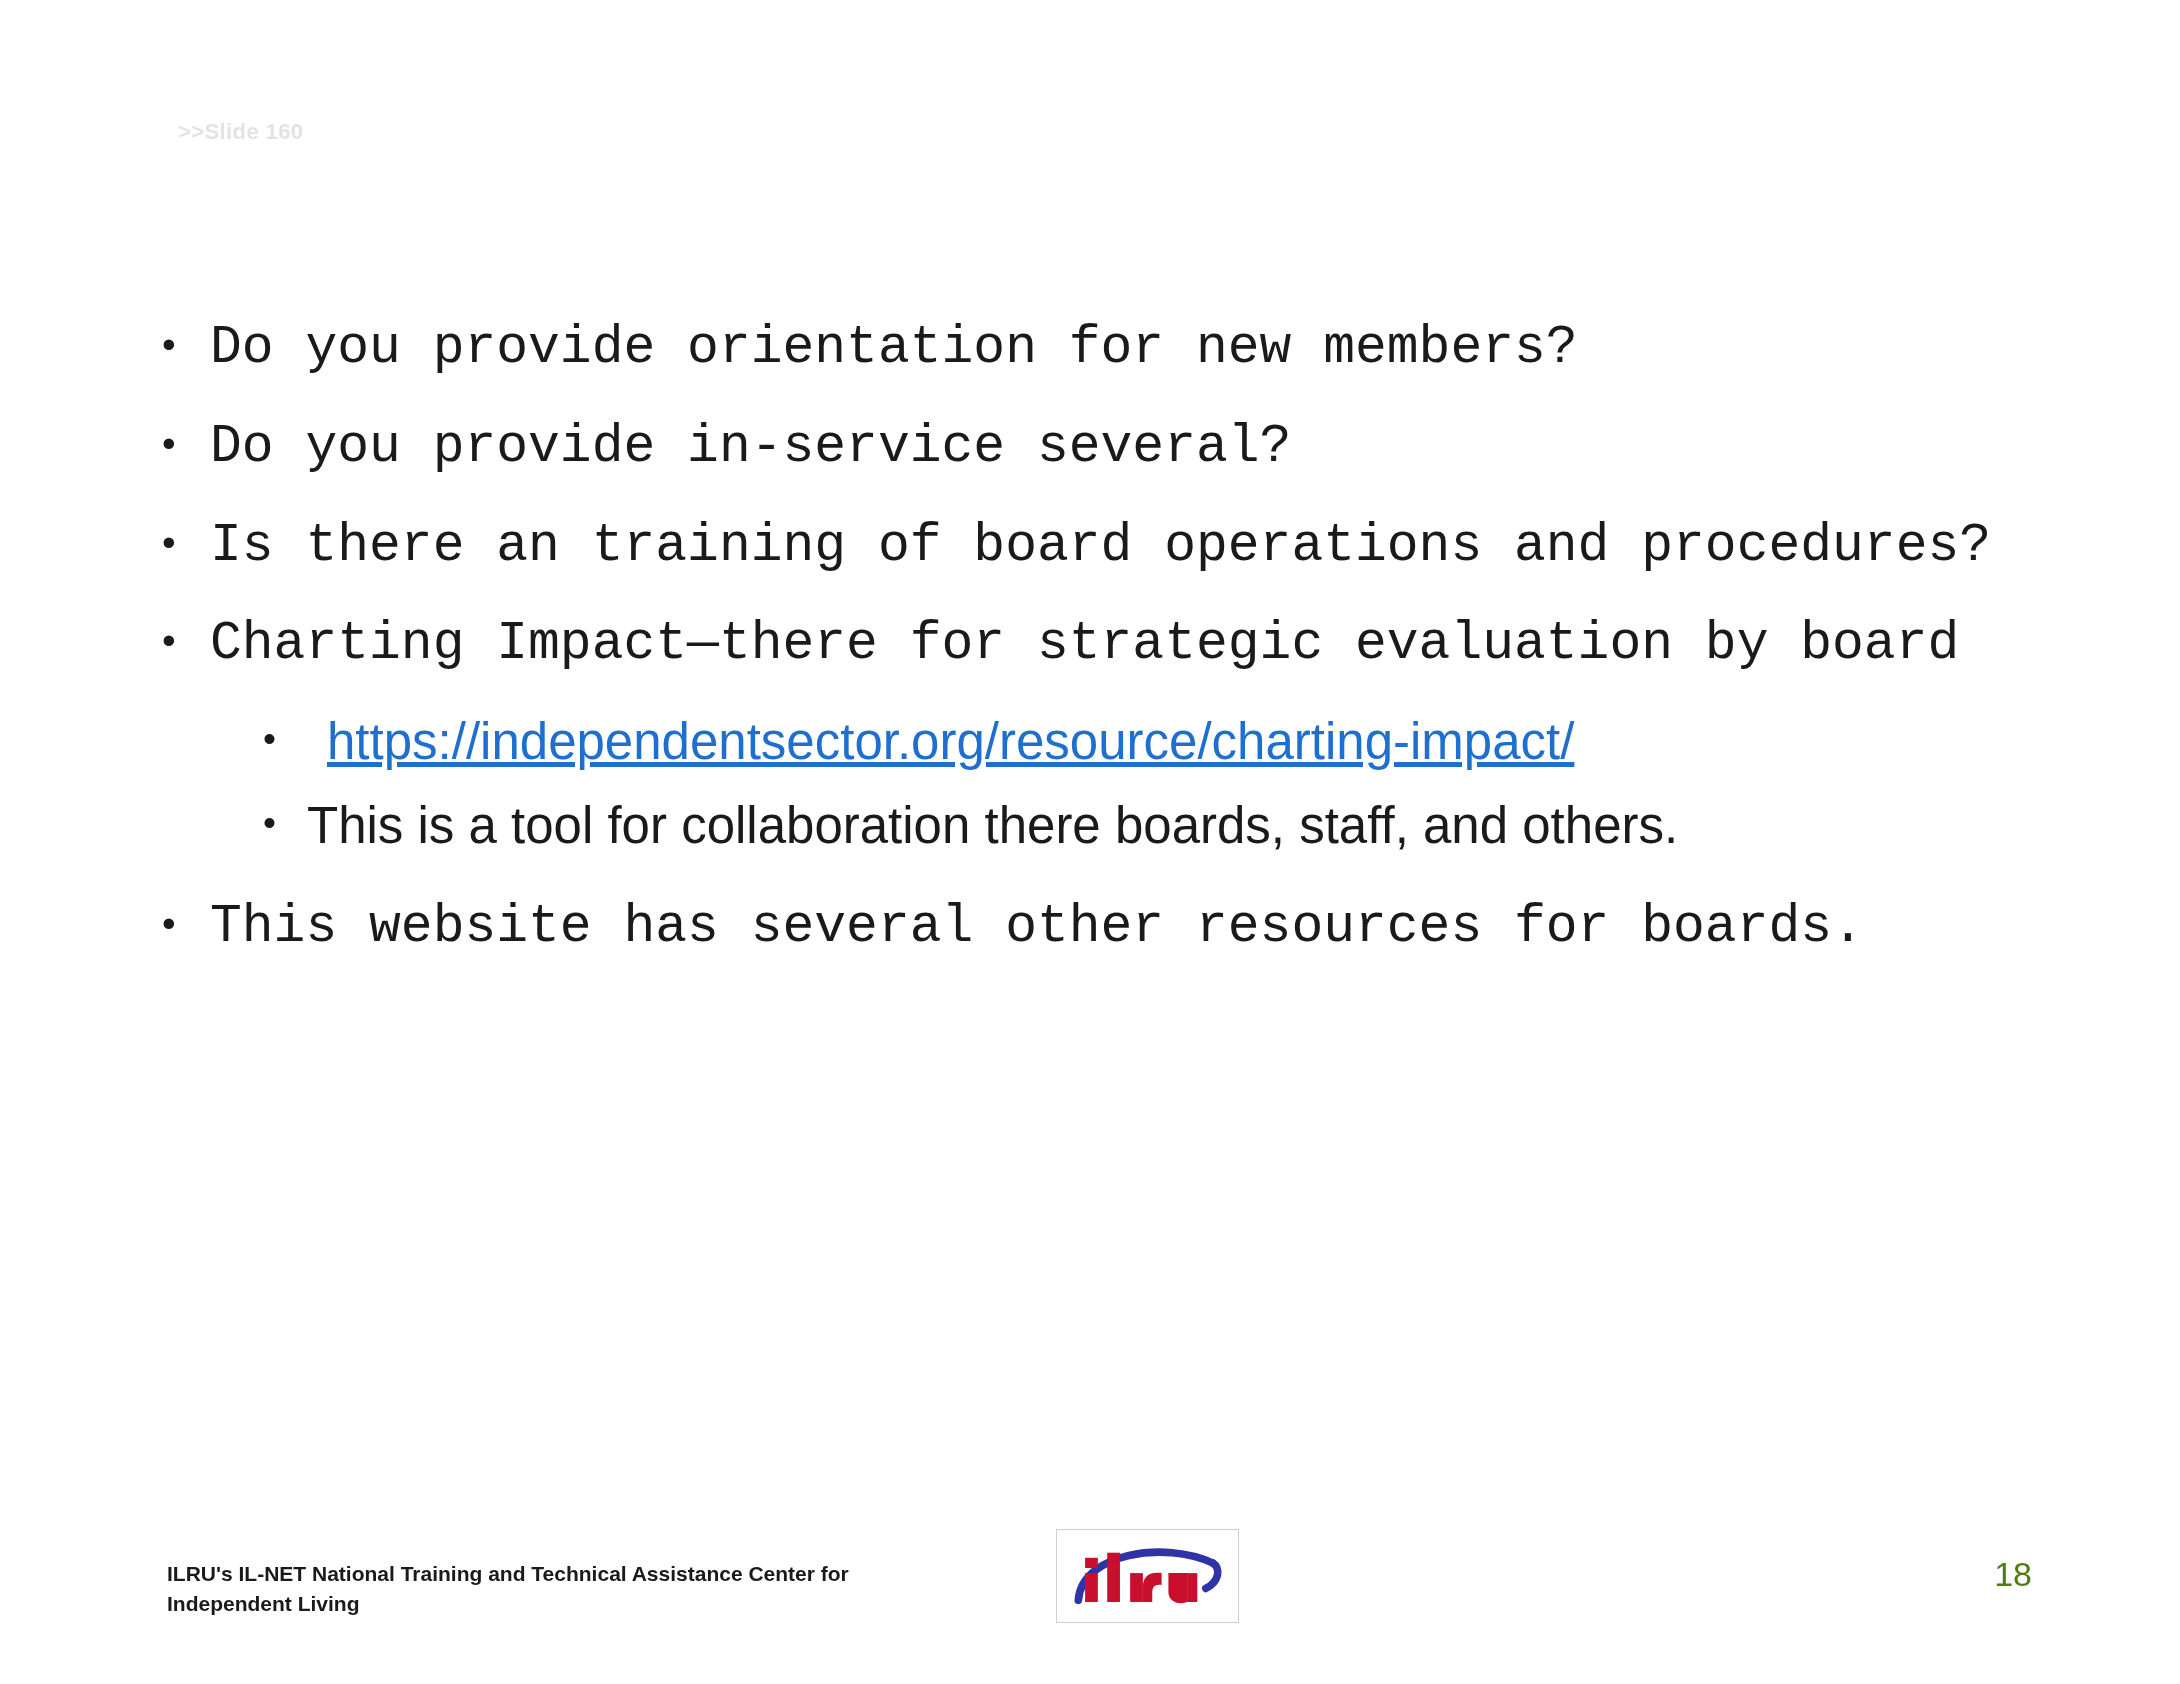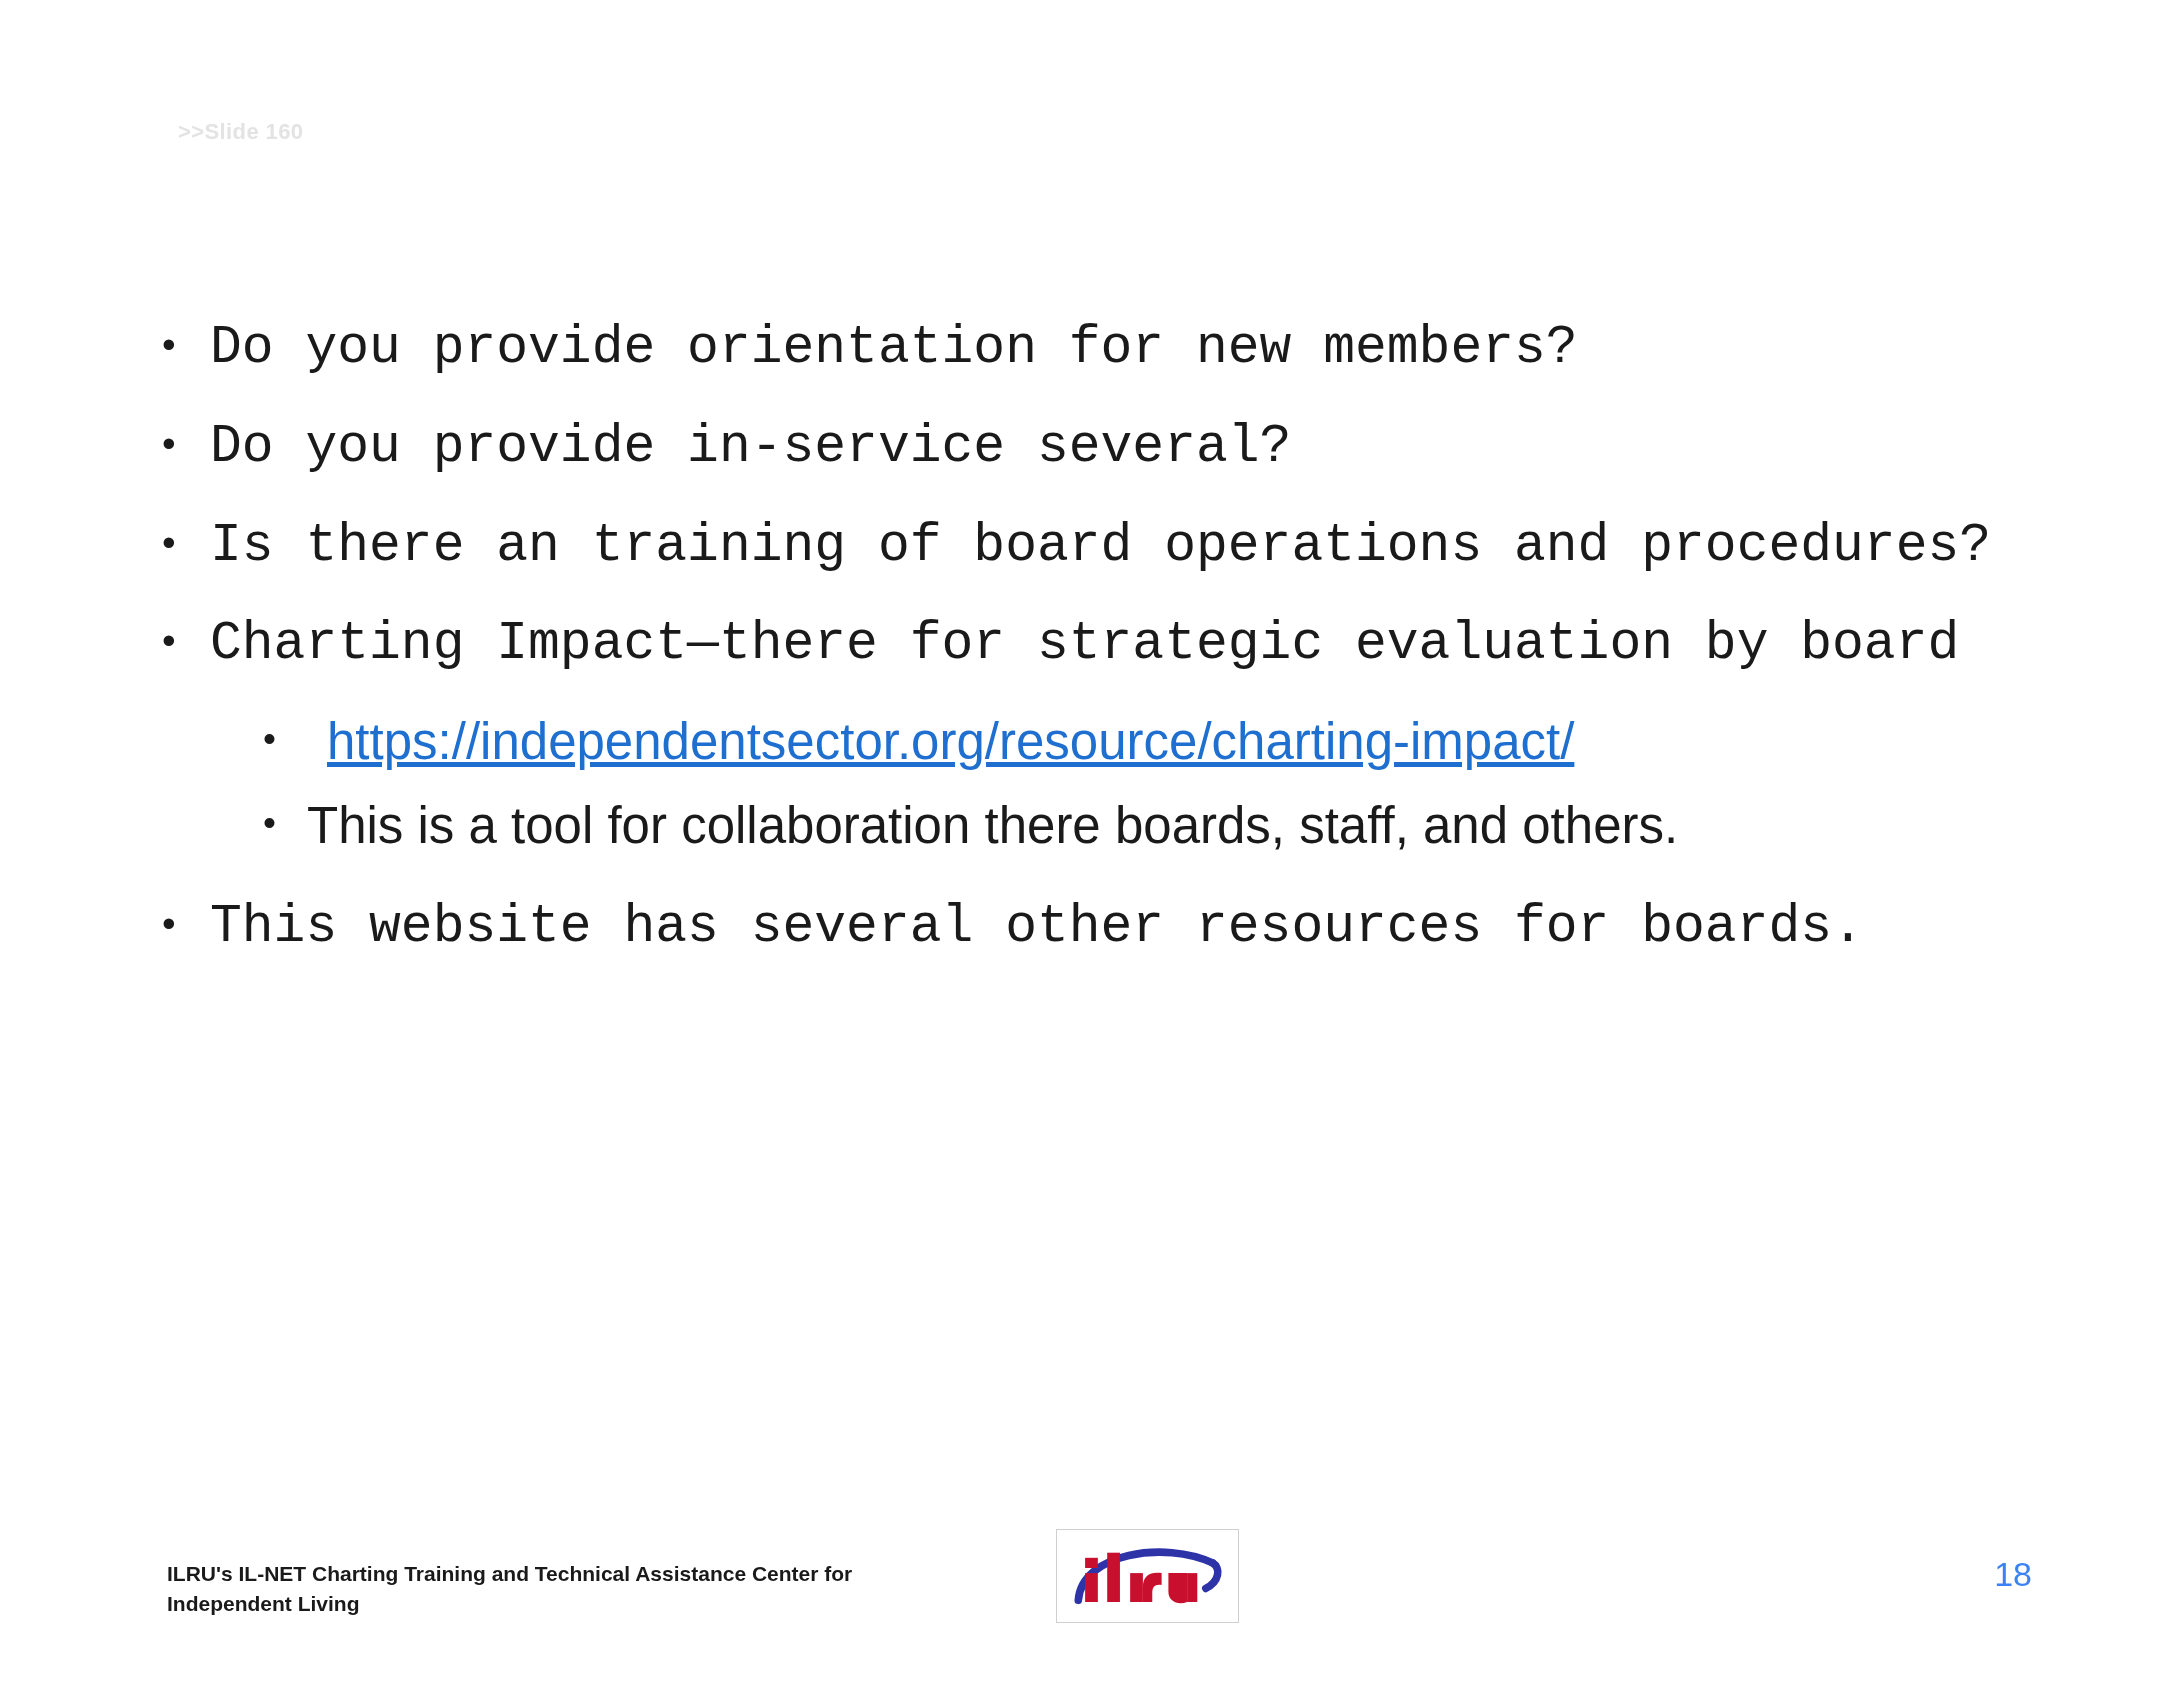--- a/index.html
+++ b/index.html
@@ -126,21 +126,21 @@
     align-items: center;
     justify-content: center;
     overflow: hidden;
   }
 
   .page-number {
     position: absolute;
     right: 149px;
     top: 1555px;
     font-size: 34px;
-    color: #3b82f6;
+    color: #4d7c0f;
     font-weight: normal;
   }
 </style>
 </head>
 <body>
 
 <div class="slide">
 
   <div class="slide-marker">&gt;&gt;Slide 160</div>
 
@@ -177,21 +177,21 @@
       <span class="text">This is a tool for collaboration there boards, staff, and others.</span>
     </div>
 
     <div class="l1" style="margin-top:36px;">
       <span class="bullet">•</span>
       <span class="text">This website has several other resources for boards.</span>
     </div>
 
   </div>
 
-  <div class="footer-text">ILRU's IL-NET Charting Training and Technical Assistance Center for Independent Living</div>
+  <div class="footer-text">ILRU's IL-NET National Training and Technical Assistance Center for Independent Living</div>
 
   <div class="logo">
     <svg width="170" height="85" viewBox="0 0 200 100">
       <path d="M18 78 C 22 22, 120 8, 176 34" stroke="#2e34a8" stroke-width="9" fill="none" stroke-linecap="round"></path>
       <path d="M176 34 C 186 40, 184 56, 168 64" stroke="#2e34a8" stroke-width="9" fill="none" stroke-linecap="round"></path>
       <rect x="26" y="46" width="15" height="34" fill="#c8102e"></rect>
       <rect x="26" y="28" width="15" height="12" fill="#c8102e"></rect>
       <rect x="52" y="22" width="15" height="58" fill="#c8102e"></rect>
       <rect x="79" y="46" width="15" height="34" fill="#c8102e"></rect>
       <path d="M94 62 C 94 48, 104 44, 116 46 L116 60 C 108 59, 105 62, 105 70 L105 80 L94 80 Z" fill="#c8102e"></path>

